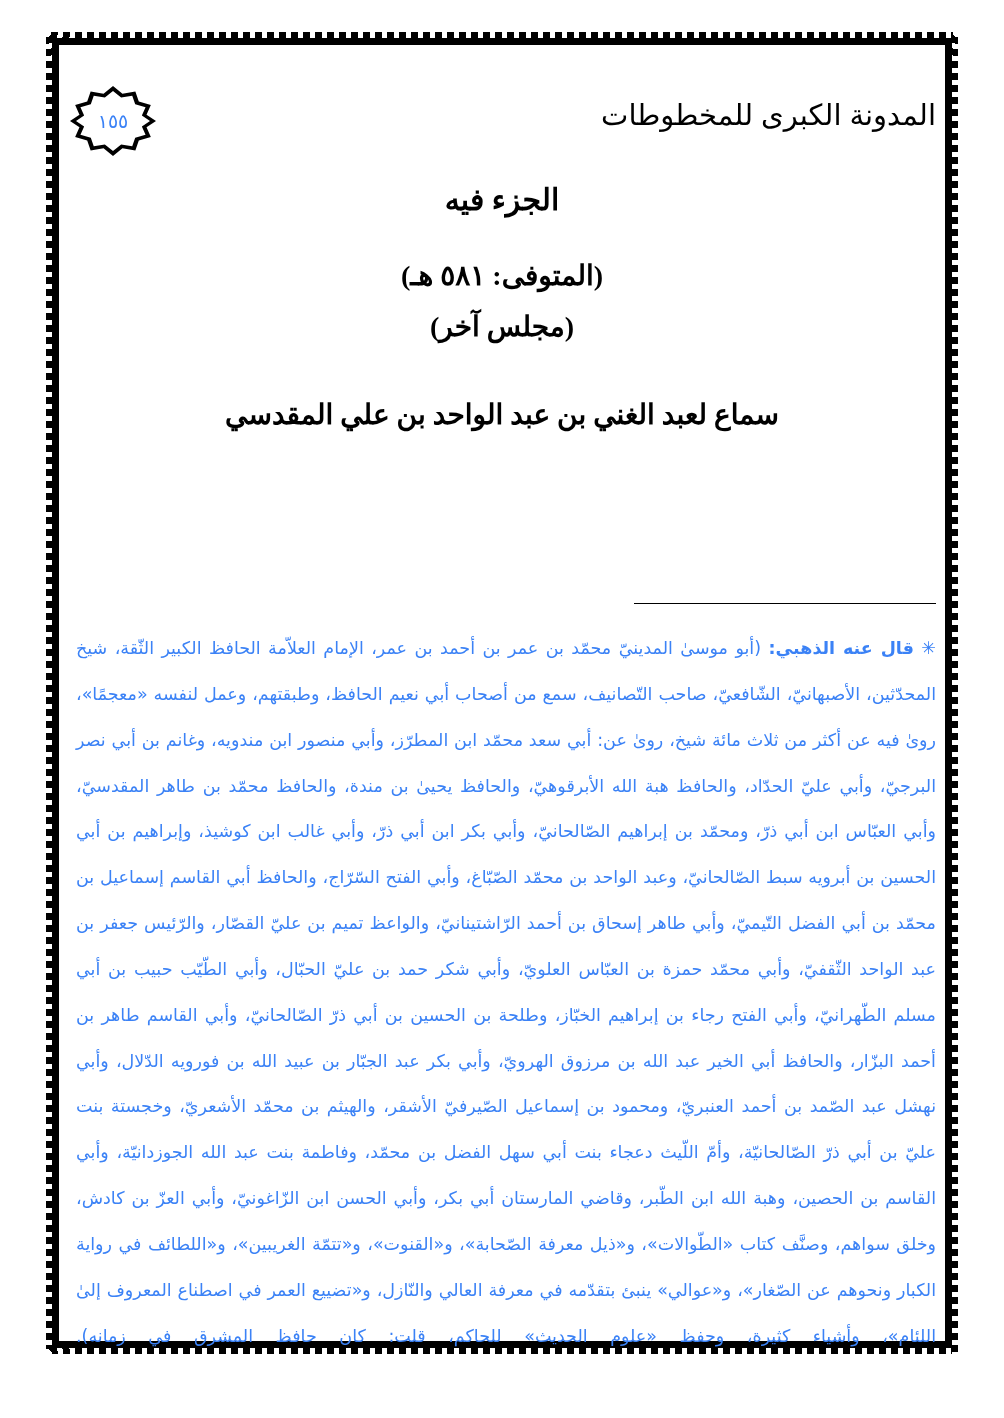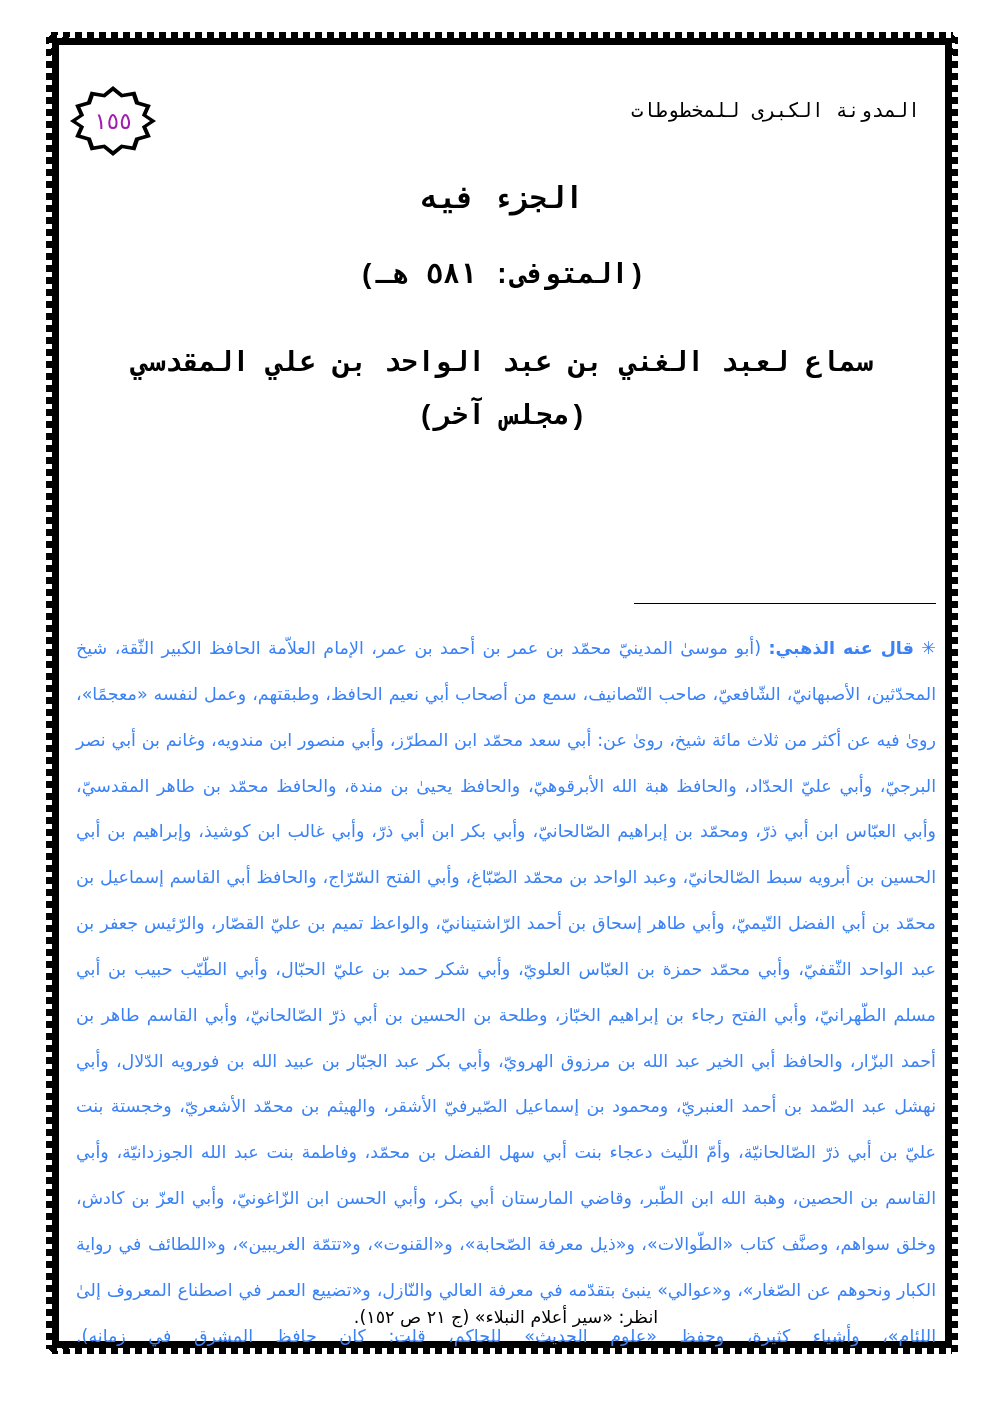--- a/index.html
+++ b/index.html
@@ -118,45 +118,45 @@
       50% 0%, 61% 11%, 76% 8%, 80% 22%, 94% 27%, 89% 41%,
       100% 50%, 89% 59%, 94% 73%, 80% 78%, 76% 92%, 61% 89%,
       50% 100%, 39% 89%, 24% 92%, 20% 78%, 6% 73%, 11% 59%,
       0% 50%, 11% 41%, 6% 27%, 20% 22%, 24% 8%, 39% 11%
     );
   }
   .page-number {
     position: relative;
     z-index: 2;
     font-family: "DejaVu Sans", sans-serif;
-    font-size: 23px;
-    color: #a21caf;
+    font-size: 19px;
+    color: #3b82f6;
     letter-spacing: 1px;
   }
 
   .header-title {
     position: absolute;
-    right: 16px;
+    right: 0;
     top: 16px;
-    font-family: Liberation Mono, monospace;
-    font-size: 20px;
+    font-family: Liberation Sans, sans-serif;
+    font-size: 29px;
     color: #000;
     white-space: nowrap;
   }
 
   
   .title-block {
     position: absolute;
     top: 122px;
     left: 0;
     width: 868px;
     text-align: center;
   }
   .title-line {
-    font-family: Liberation Mono, monospace;
+    font-family: Liberation Serif, serif;
     font-weight: bold;
     color: #000;
     line-height: 1.62;
   }
   .t-juz        { font-size: 30px; margin-bottom: 14px; }
   .t-main       { font-size: 29px; line-height: 1.72; }
   .t-death      { font-size: 28px; margin-top: 28px; }
   .t-sama       { font-size: 28px; margin-top: 42px; line-height: 1.7; }
   .t-majlis     { font-size: 28px; margin-top: 6px; }
 
@@ -225,24 +225,23 @@
         <span class="star"></span>
         <span class="star-inner"></span>
         <span class="page-number">١٥٥</span>
       </div>
       <div class="header-title">المدونة الكبرى للمخطوطات</div>
     </div>
 
     <div class="title-block">
       <div class="title-line t-juz">الجزء فيه</div>
       <div class="title-line t-death">(المتوفى: ٥٨١ هـ)</div>
+      <div class="title-line t-majlis">(مجلس آخر)</div>
       <div class="title-line t-sama">سماع لعبد الغني بن عبد الواحد بن علي المقدسي</div>
-      <div class="title-line t-majlis">(مجلس آخر)</div>
     </div>
 
     <div class="footnote-rule"></div>
 
     <div class="footnote"><span class="star-mark">✳</span>&nbsp;<span class="lead">قال عنه الذهبي:</span>&nbsp;<span>(أبو موسىٰ المدينيّ محمّد بن عمر بن أحمد بن عمر، الإمام العلاّمة الحافظ الكبير الثّقة، شيخ المحدّثين، الأصبهانيّ، الشّافعيّ، صاحب التّصانيف، سمع من أصحاب أبي نعيم الحافظ، وطبقتهم، وعمل لنفسه «معجمًا»، روىٰ فيه عن أكثر من ثلاث مائة شيخ، روىٰ عن: أبي سعد محمّد ابن المطرّز، وأبي منصور ابن مندويه، وغانم بن أبي نصر البرجيّ، وأبي عليّ الحدّاد، والحافظ هبة الله الأبرقوهيّ، والحافظ يحيىٰ بن مندة، والحافظ محمّد بن طاهر المقدسيّ، وأبي العبّاس ابن أبي ذرّ، ومحمّد بن إبراهيم الصّالحانيّ، وأبي بكر ابن أبي ذرّ، وأبي غالب ابن كوشيذ، وإبراهيم بن أبي الحسين بن أبرويه سبط الصّالحانيّ، وعبد الواحد بن محمّد الصّبّاغ، وأبي الفتح السّرّاج، والحافظ أبي القاسم إسماعيل بن محمّد بن أبي الفضل التّيميّ، وأبي طاهر إسحاق بن أحمد الرّاشتينانيّ، والواعظ تميم بن عليّ القصّار، والرّئيس جعفر بن عبد الواحد الثّقفيّ، وأبي محمّد حمزة بن العبّاس العلويّ، وأبي شكر حمد بن عليّ الحبّال، وأبي الطّيّب حبيب بن أبي مسلم الطّهرانيّ، وأبي الفتح رجاء بن إبراهيم الخبّاز، وطلحة بن الحسين بن أبي ذرّ الصّالحانيّ، وأبي القاسم طاهر بن أحمد البزّار، والحافظ أبي الخير عبد الله بن مرزوق الهرويّ، وأبي بكر عبد الجبّار بن عبيد الله بن فورويه الدّلال، وأبي نهشل عبد الصّمد بن أحمد العنبريّ، ومحمود بن إسماعيل الصّيرفيّ الأشقر، والهيثم بن محمّد الأشعريّ، وخجستة بنت عليّ بن أبي ذرّ الصّالحانيّة، وأمّ اللّيث دعجاء بنت أبي سهل الفضل بن محمّد، وفاطمة بنت عبد الله الجوزدانيّة، وأبي القاسم بن الحصين، وهبة الله ابن الطّبر، وقاضي المارستان أبي بكر، وأبي الحسن ابن الزّاغونيّ، وأبي العزّ بن كادش، وخلق سواهم، وصنَّف كتاب «الطّوالات»، و«ذيل معرفة الصّحابة»، و«القنوت»، و«تتمّة الغريبين»، و«اللطائف في رواية الكبار ونحوهم عن الصّغار»، و«عوالي» ينبئ بتقدّمه في معرفة العالي والنّازل، و«تضييع العمر في اصطناع المعروف إلىٰ اللئام»، وأشياء كثيرة، وحفظ «علوم الحديث» للحاكم، قلت: كان حافظ المشرق في زمانه).</span></div>
 
-    <div class="footnote-source">انظر: «سير أعلام النبلاء» (ج ٢١ ص ١٥٢).</div>
 
   </div>
 </div>
 
 </body></html>

